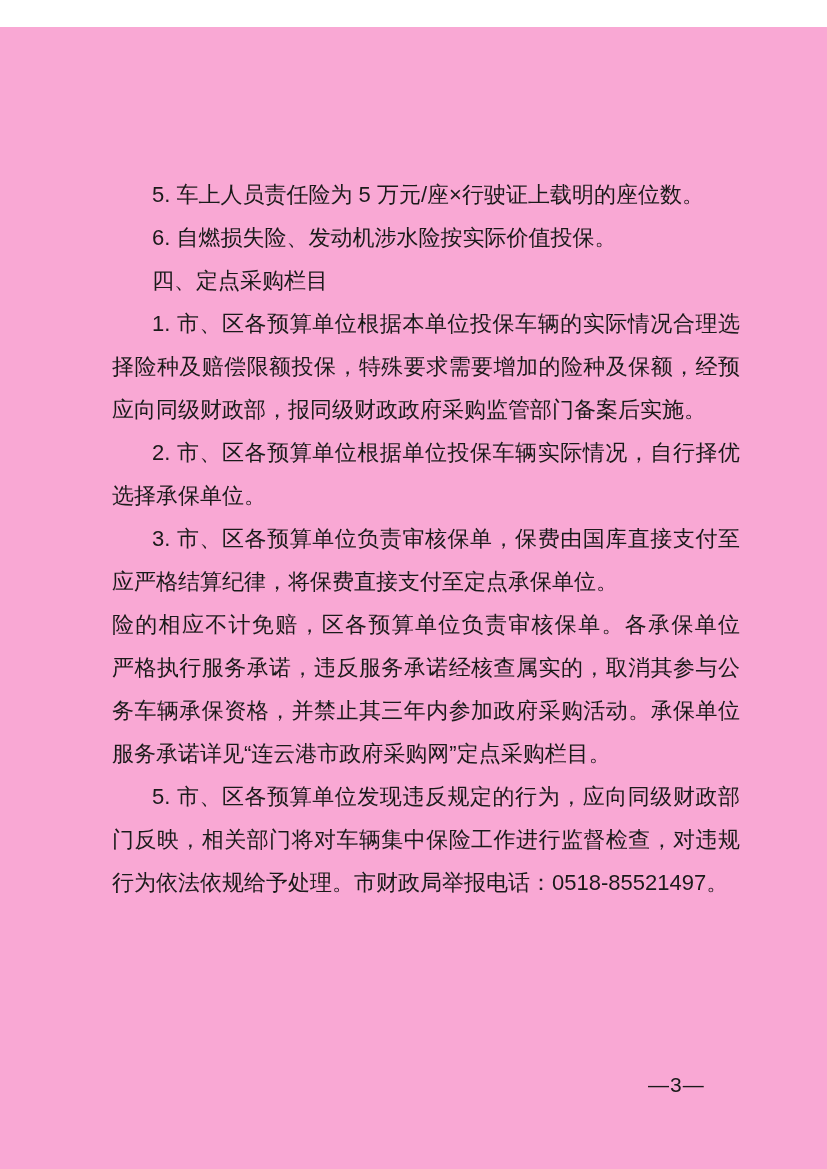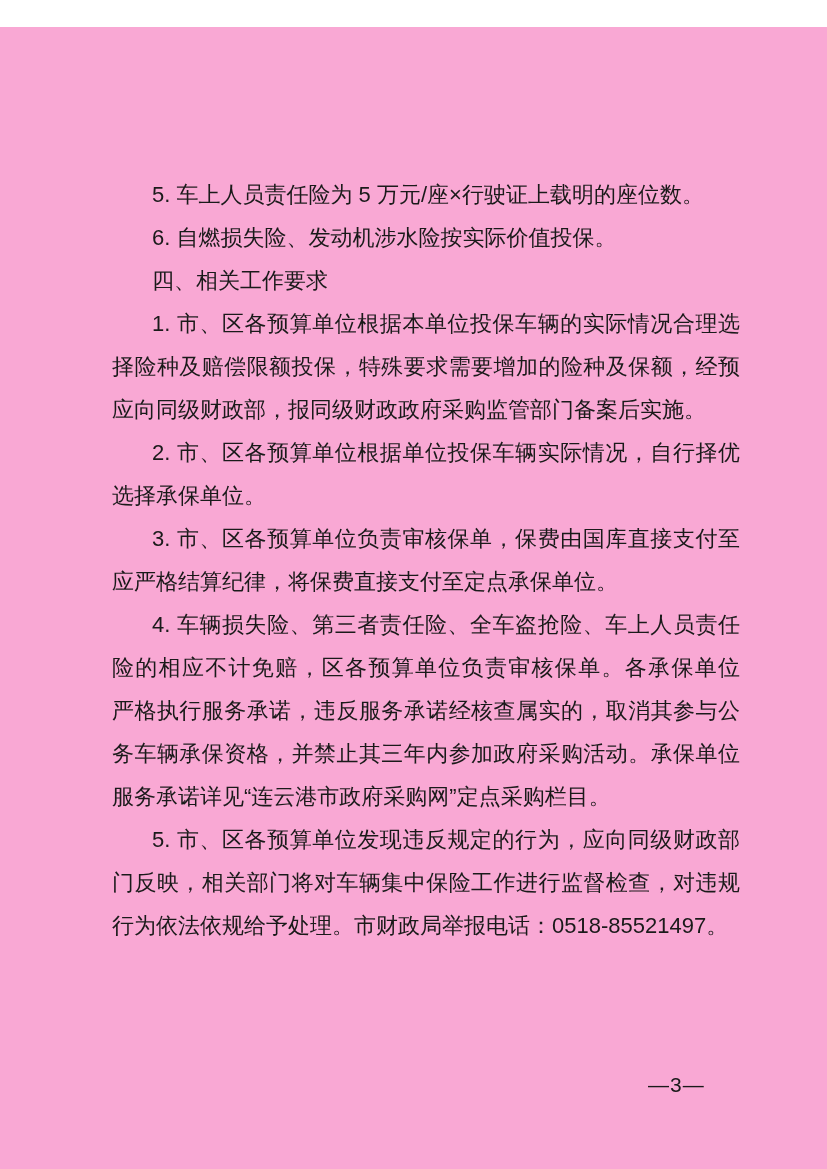--- a/index.html
+++ b/index.html
@@ -49,29 +49,28 @@
     letter-spacing: 1px;
   }
 </style>
 </head>
 <body>
 
 <div class="page">
   <div class="text-block" id="text-block">
       <div class="doc-line indent">5. 车上人员责任险为 5 万元/座×行驶证上载明的座位数。</div>
       <div class="doc-line indent">6. 自燃损失险、发动机涉水险按实际价值投保。</div>
-      <div class="doc-line indent">四、相关工作要求</div>
+      <div class="doc-line indent">四、定点采购栏目</div>
       <div class="doc-line indent justify">1. 市、区各预算单位根据本单位投保车辆的实际情况合理选</div>
       <div class="doc-line justify">择险种及赔偿限额投保，特殊要求需要增加的险种及保额，经预</div>
       <div class="doc-line">应向同级财政部，报同级财政政府采购监管部门备案后实施。</div>
       <div class="doc-line indent justify">2. 市、区各预算单位根据单位投保车辆实际情况，自行择优</div>
       <div class="doc-line">选择承保单位。</div>
       <div class="doc-line indent justify">3. 市、区各预算单位负责审核保单，保费由国库直接支付至</div>
       <div class="doc-line">应严格结算纪律，将保费直接支付至定点承保单位。</div>
-      <div class="doc-line indent justify">4. 车辆损失险、第三者责任险、全车盗抢险、车上人员责任</div>
       <div class="doc-line justify">险的相应不计免赔，区各预算单位负责审核保单。各承保单位</div>
       <div class="doc-line justify">严格执行服务承诺，违反服务承诺经核查属实的，取消其参与公</div>
       <div class="doc-line justify">务车辆承保资格，并禁止其三年内参加政府采购活动。承保单位</div>
       <div class="doc-line">服务承诺详见“连云港市政府采购网”定点采购栏目。</div>
       <div class="doc-line indent justify">5. 市、区各预算单位发现违反规定的行为，应向同级财政部</div>
       <div class="doc-line justify">门反映，相关部门将对车辆集中保险工作进行监督检查，对违规</div>
       <div class="doc-line">行为依法依规给予处理。市财政局举报电话：0518-85521497。</div>
     </div>
   <div class="page-number">—3—</div>
 </div>

